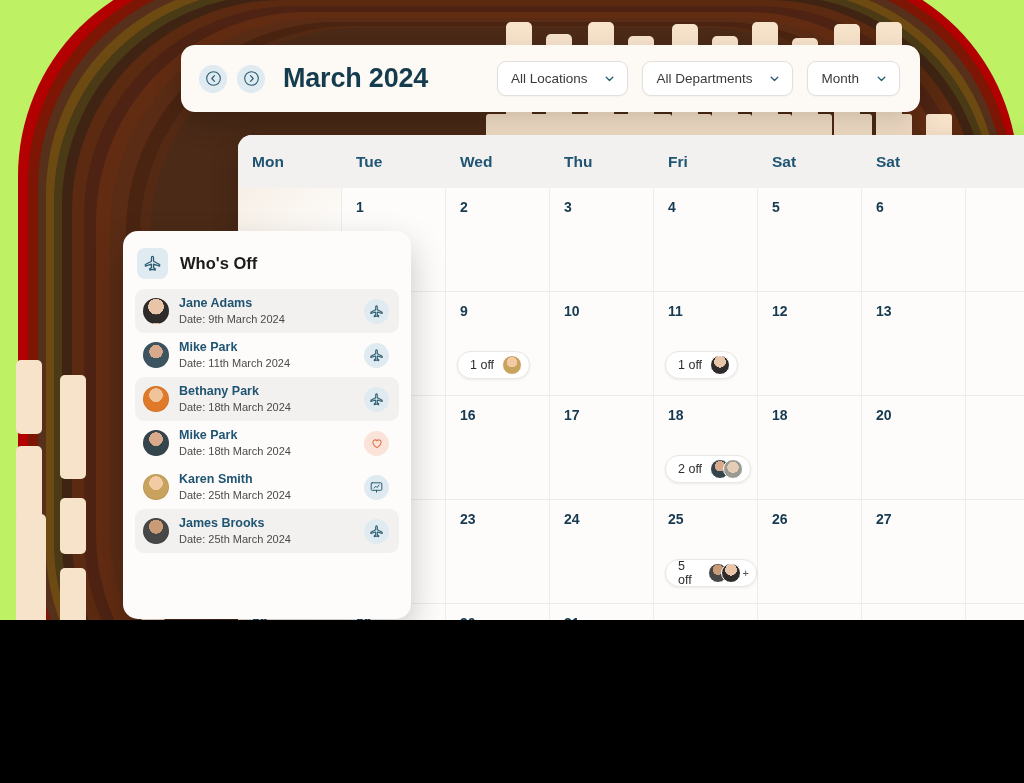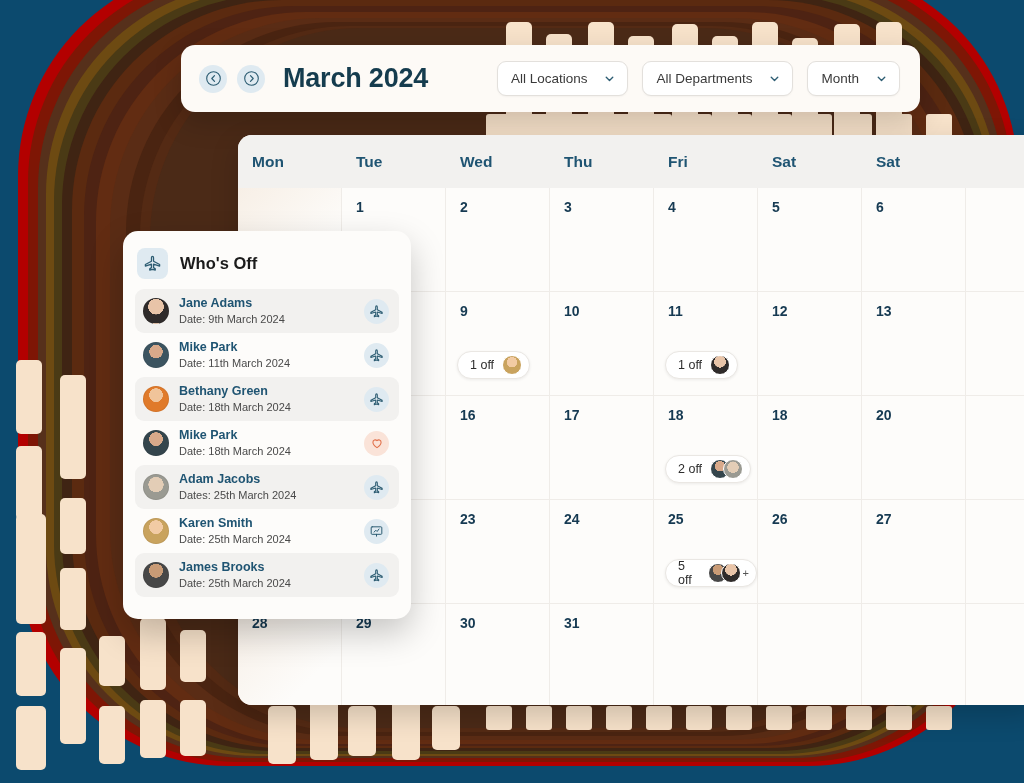--- a/index.html
+++ b/index.html
@@ -8,22 +8,22 @@
     width: 1024px;
     height: 783px;
     overflow: hidden;
     background: #000000;
     font-family: "Liberation Sans", sans-serif;
   }
 
   #stage {
     position: relative;
     width: 1024px;
-    height: 783px;
-    background: #0c4a6e;
+    height: 620px;
+    background: #bef264;
     overflow: hidden;
   }
 
   
   .blob-wrap {
     position: absolute;
     inset: 0;
     overflow: hidden;
   }
   .blob {
@@ -553,50 +553,38 @@
     </span>
     <span class="row-badge badge-plane">
             <svg width="15" height="15" viewBox="0 0 24 24" fill="none" stroke="#2c5c72" stroke-width="1.7" stroke-linecap="round" stroke-linejoin="round">
               <path d="M12 3c-.8 0-1.3.8-1.3 1.8v4.3L3 13.3v1.9l7.7-2.3v4.3l-2.2 1.6v1.5l3.5-1 3.5 1v-1.5l-2.2-1.6v-4.3l7.7 2.3v-1.9l-7.7-4.2V4.8C13.3 3.8 12.8 3 12 3z"></path>
             </svg>
           </span>
         </div>
         <div class="off-row alt">
     <span class="row-av" style="background-image:radial-gradient(circle at 50% 34%, #f0c49a 0 34%, #e07a2a 35% 100%)"></span>
     <span class="row-text">
-      <span class="row-name" style="display: block;">Bethany Green</span>
+      <span class="row-name" style="display: block;">Bethany Park</span>
       <span class="row-date" style="display: block;">Date: 18th March 2024</span>
     </span>
     <span class="row-badge badge-plane">
             <svg width="15" height="15" viewBox="0 0 24 24" fill="none" stroke="#2c5c72" stroke-width="1.7" stroke-linecap="round" stroke-linejoin="round">
               <path d="M12 3c-.8 0-1.3.8-1.3 1.8v4.3L3 13.3v1.9l7.7-2.3v4.3l-2.2 1.6v1.5l3.5-1 3.5 1v-1.5l-2.2-1.6v-4.3l7.7 2.3v-1.9l-7.7-4.2V4.8C13.3 3.8 12.8 3 12 3z"></path>
             </svg>
           </span>
         </div>
         <div class="off-row">
     <span class="row-av" style="background-image:radial-gradient(circle at 50% 34%, #d8a98a 0 34%, #34454c 35% 100%)"></span>
     <span class="row-text">
       <span class="row-name" style="display: block;">Mike Park</span>
       <span class="row-date" style="display: block;">Date: 18th March 2024</span>
     </span>
     <span class="row-badge badge-heart">
             <svg width="14" height="14" viewBox="0 0 24 24" fill="none" stroke="#e0704a" stroke-width="1.8" stroke-linecap="round" stroke-linejoin="round">
               <path d="M12 20s-7-4.6-7-9.3A4 4 0 0 1 12 8a4 4 0 0 1 7 2.7C19 15.4 12 20 12 20z"></path>
-            </svg>
-          </span>
-        </div>
-        <div class="off-row alt">
-    <span class="row-av" style="background-image:radial-gradient(circle at 50% 40%, #e3cdb6 0 40%, #9a9a92 41% 100%)"></span>
-    <span class="row-text">
-      <span class="row-name" style="display: block;">Adam Jacobs</span>
-      <span class="row-date" style="display: block;">Dates: 25th March 2024</span>
-    </span>
-    <span class="row-badge badge-plane">
-            <svg width="15" height="15" viewBox="0 0 24 24" fill="none" stroke="#2c5c72" stroke-width="1.7" stroke-linecap="round" stroke-linejoin="round">
-              <path d="M12 3c-.8 0-1.3.8-1.3 1.8v4.3L3 13.3v1.9l7.7-2.3v4.3l-2.2 1.6v1.5l3.5-1 3.5 1v-1.5l-2.2-1.6v-4.3l7.7 2.3v-1.9l-7.7-4.2V4.8C13.3 3.8 12.8 3 12 3z"></path>
             </svg>
           </span>
         </div>
         <div class="off-row">
     <span class="row-av" style="background-image:radial-gradient(circle at 50% 34%, #f2cba4 0 34%, #c9a35e 35% 100%)"></span>
     <span class="row-text">
       <span class="row-name" style="display: block;">Karen Smith</span>
       <span class="row-date" style="display: block;">Date: 25th March 2024</span>
     </span>
     <span class="row-badge badge-board">

